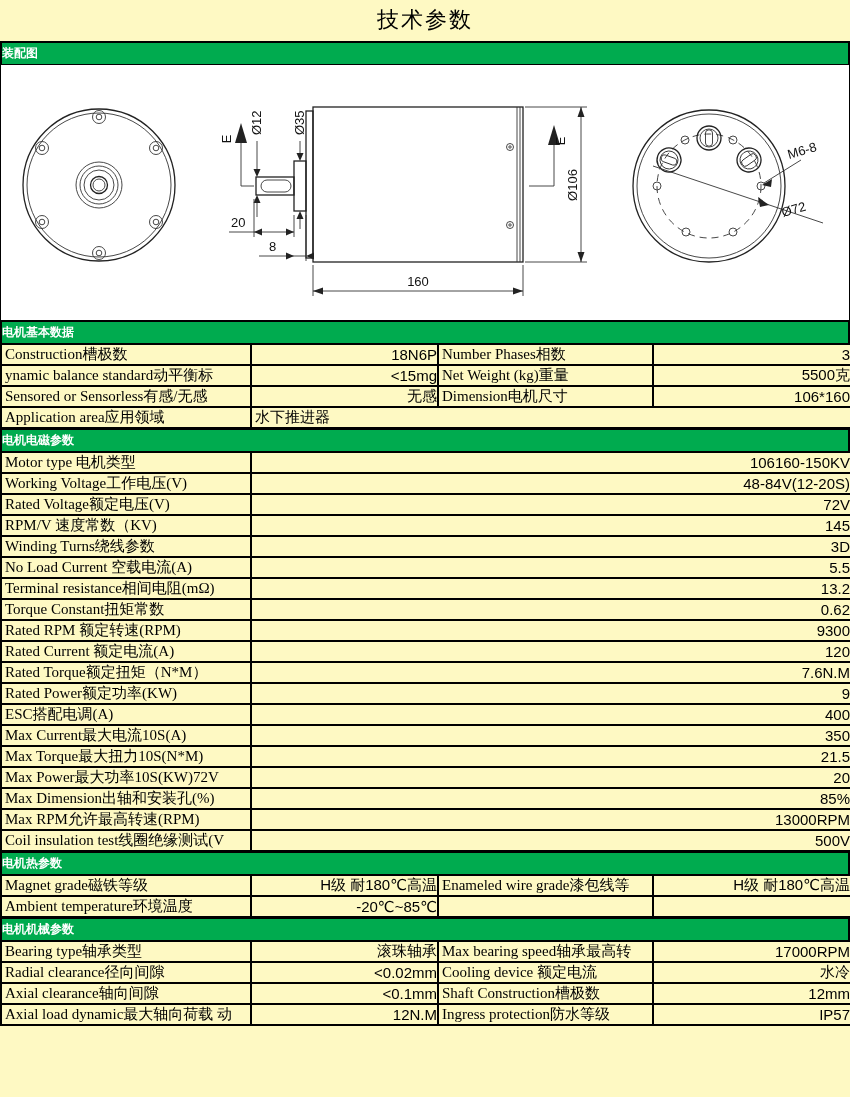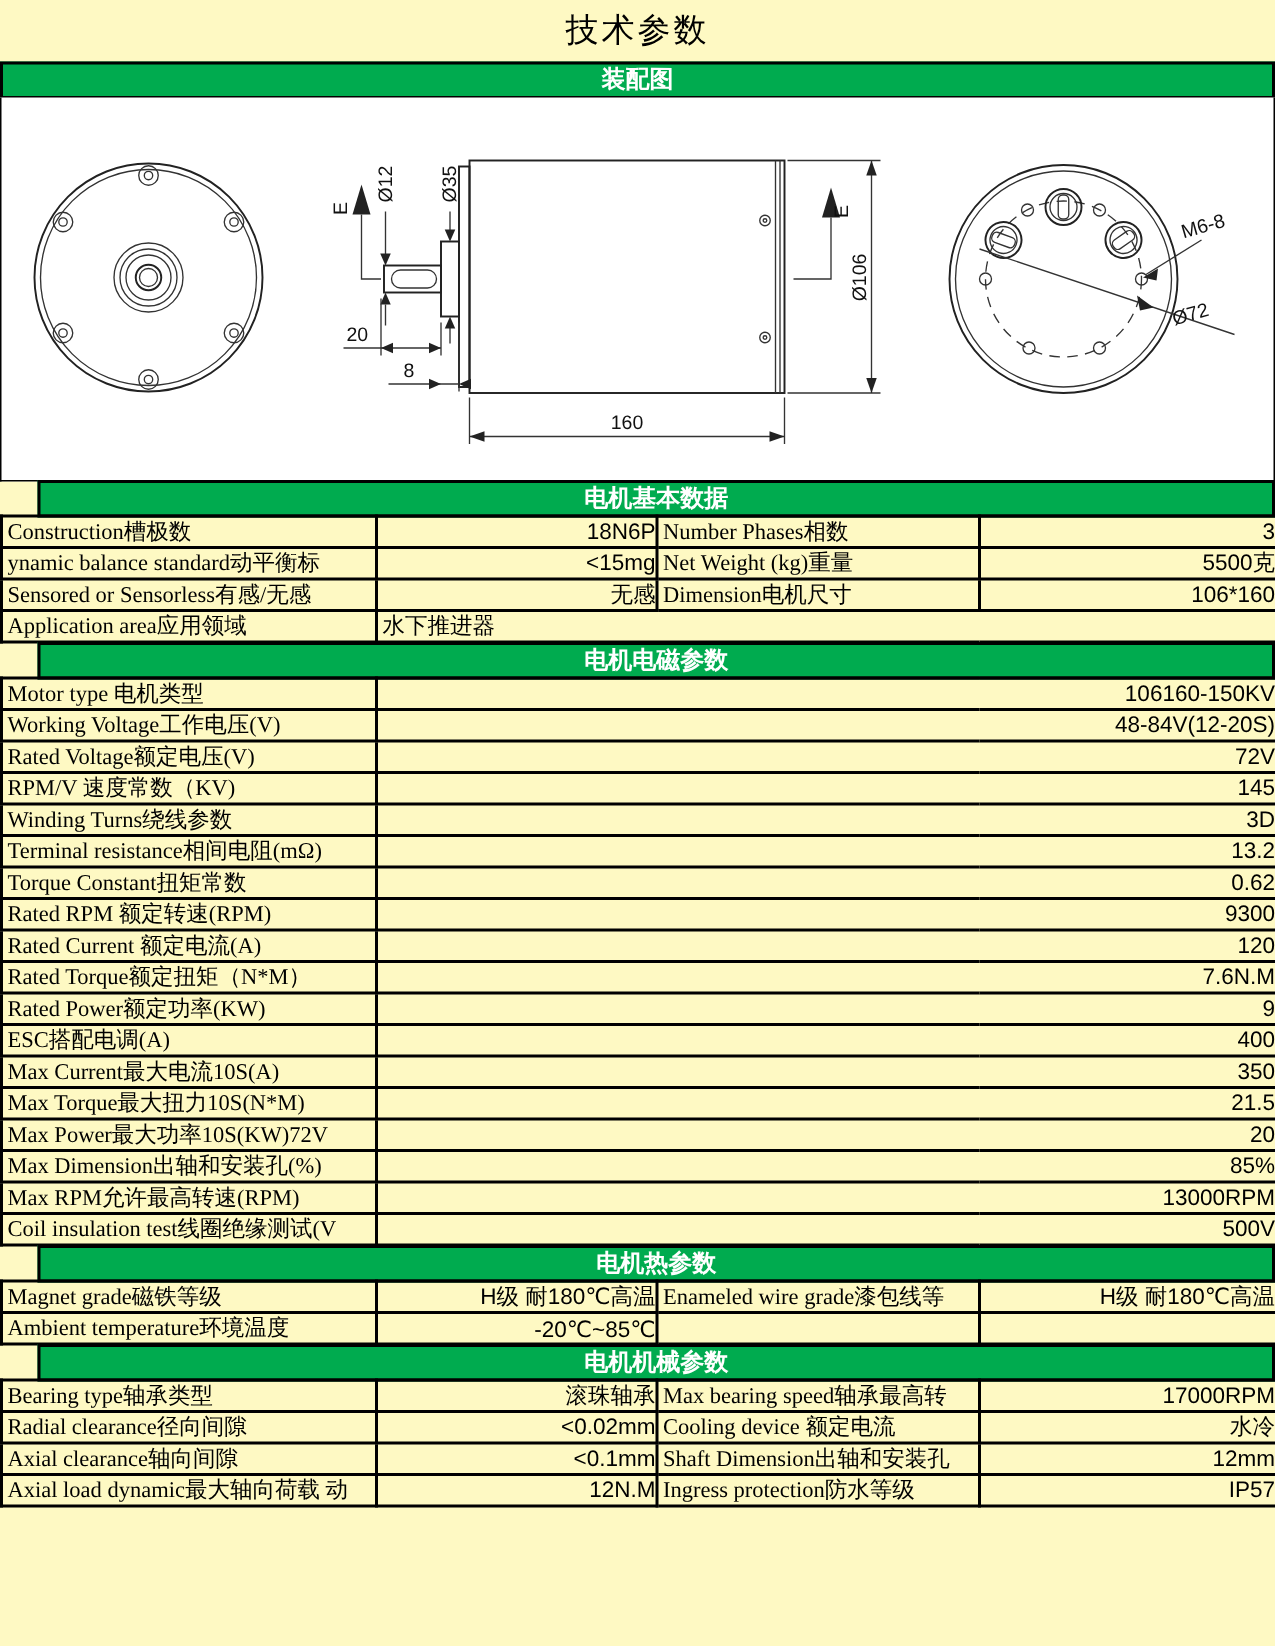--- a/index.html
+++ b/index.html
@@ -7,30 +7,30 @@
   .sheet {
     width: 850px; height: 1097px; margin: 0 auto; background: #fef9c3;
     font-family: "Liberation Sans", "DejaVu Sans", sans-serif; color: #000;
     overflow: hidden;
   }
   .title {
     font-size: 22px; text-align: center; padding: 5px 0 6px; letter-spacing: 2px;
   }
   .secbar {
     height: 25px; line-height: 21px; background: #00AB4F; border: 2px solid #000;
-    color: #fff; font-weight: bold; font-size: 16px; text-align: center;
+    color: #fff; font-weight: bold; font-size: 12px; text-align: left;
   }
   .drawing {
     border-left: 1px solid #000; border-right: 1px solid #000; border-bottom: 1px solid #000;
     margin-top: -1px; height: 256px; background: #fff;
   }
   table.tbl {
     width: 850px; border-collapse: collapse; table-layout: fixed; margin-top: -2px;
   }
-  table.tbl + .secbar, .drawing + .secbar { margin-top: -1px; margin-left: 25px; }
+  table.tbl + .secbar, .drawing + .secbar { margin-top: -1px; }
   .secbar + table.tbl { margin-top: -2px; }
   td {
     border: 2px solid #000; height: 21px; font-size: 15px; padding: 0 3px;
     overflow: hidden; white-space: nowrap; vertical-align: middle;
   }
   td.l { text-align: left; font-family: Liberation Serif, serif; }
   td.v { text-align: right; padding: 0; }
   td.vl { text-align: left; font-family: Liberation Mono, monospace; }
   col.c1 { width: 250px; } col.c2 { width: 187px; } col.c3 { width: 215px; } col.c4 { width: 198px; }
   svg text { font-family: "Liberation Sans", "DejaVu Sans", sans-serif; font-size: 13px; fill: #111; }
@@ -233,20 +233,24 @@
         </tr>
     <tr>
           <td class="l">RPM/V 速度常数（KV)</td>
           <td class="v" colspan="3">145</td>
         </tr>
     <tr>
           <td class="l">Winding Turns绕线参数</td>
           <td class="v" colspan="3">3D</td>
         </tr>
     <tr>
+          <td class="l">No Load Current 空载电流(A)</td>
+          <td class="v" colspan="3">5.5</td>
+        </tr>
+    <tr>
           <td class="l">Terminal resistance相间电阻(mΩ)</td>
           <td class="v" colspan="3">13.2</td>
         </tr>
     <tr>
           <td class="l">Torque Constant扭矩常数</td>
           <td class="v" colspan="3">0.62</td>
         </tr>
     <tr>
           <td class="l">Rated RPM 额定转速(RPM)</td>
           <td class="v" colspan="3">9300</td>
@@ -335,21 +339,21 @@
     </tr>
     <tr>
       <td class="l">Radial clearance径向间隙</td>
       <td class="v">&lt;0.02mm</td>
       <td class="l">Cooling device 额定电流</td>
       <td class="v">水冷</td>
     </tr>
     <tr>
       <td class="l">Axial clearance轴向间隙</td>
       <td class="v">&lt;0.1mm</td>
-      <td class="l">Shaft Dimension出轴和安装孔</td>
+      <td class="l">Shaft Construction槽极数</td>
       <td class="v">12mm</td>
     </tr>
     <tr>
       <td class="l">Axial load dynamic最大轴向荷载 动</td>
       <td class="v">12N.M</td>
       <td class="l">Ingress protection防水等级</td>
       <td class="v">IP57</td>
     </tr>
   </tbody>
     </table>

